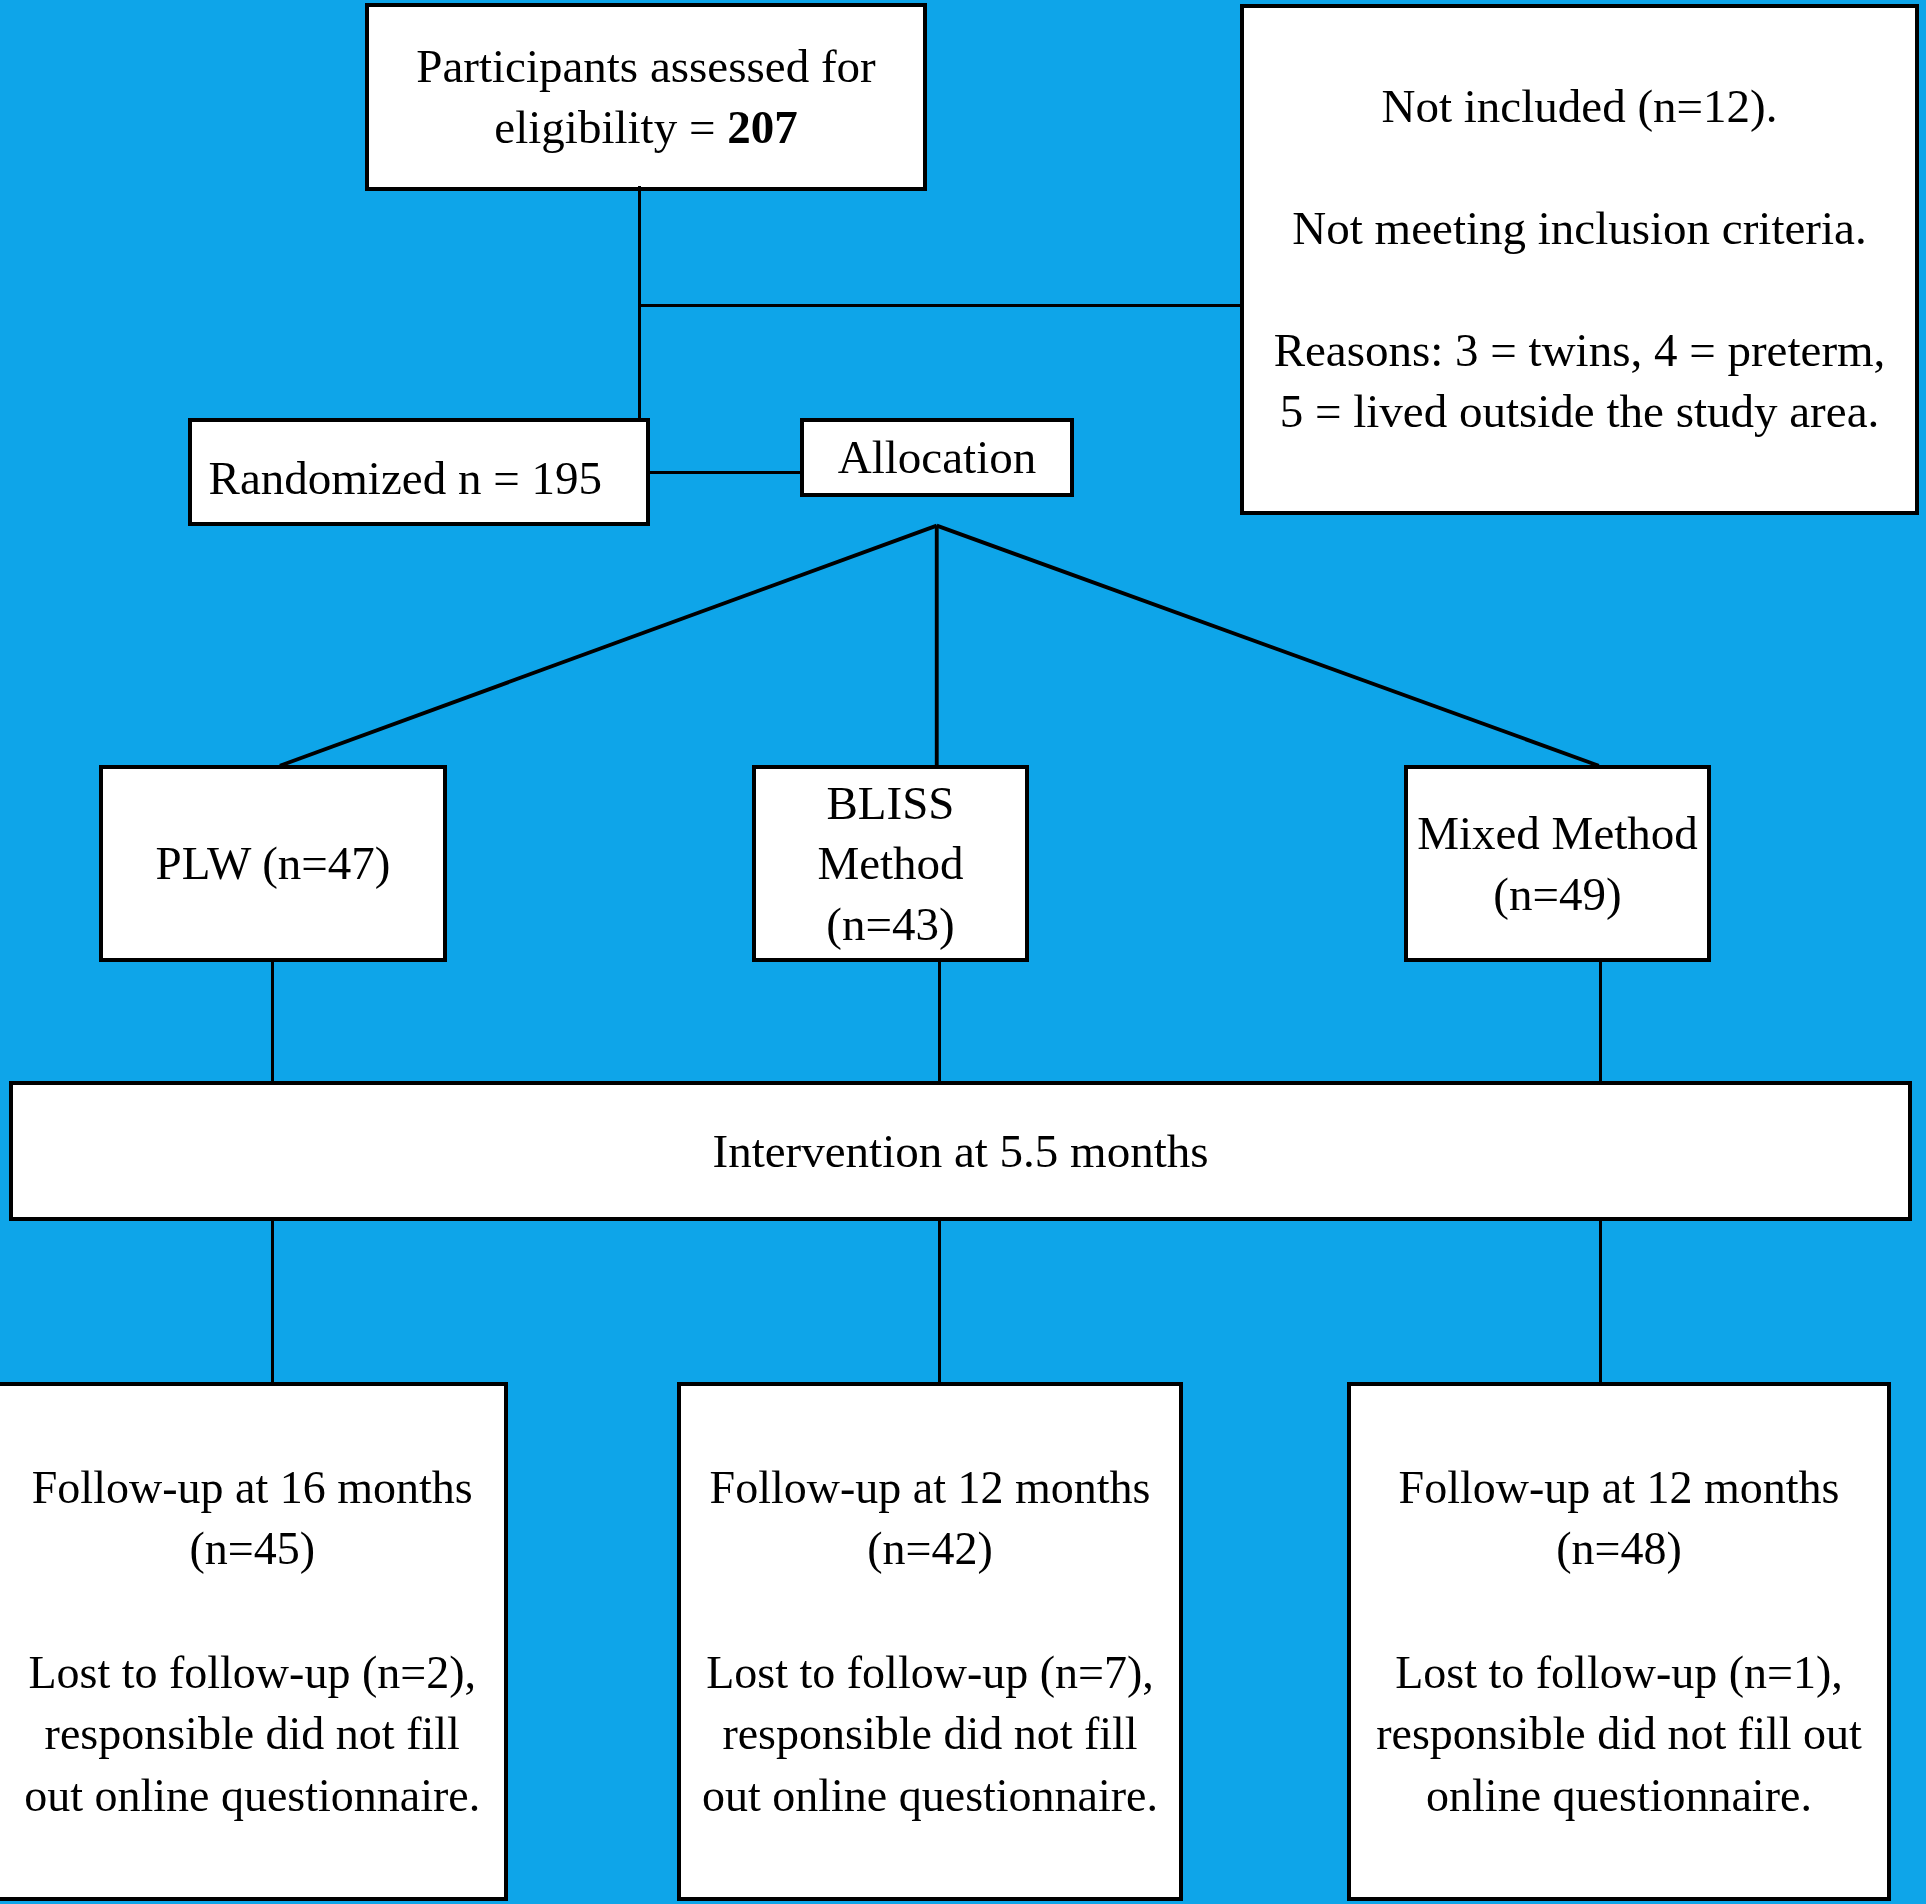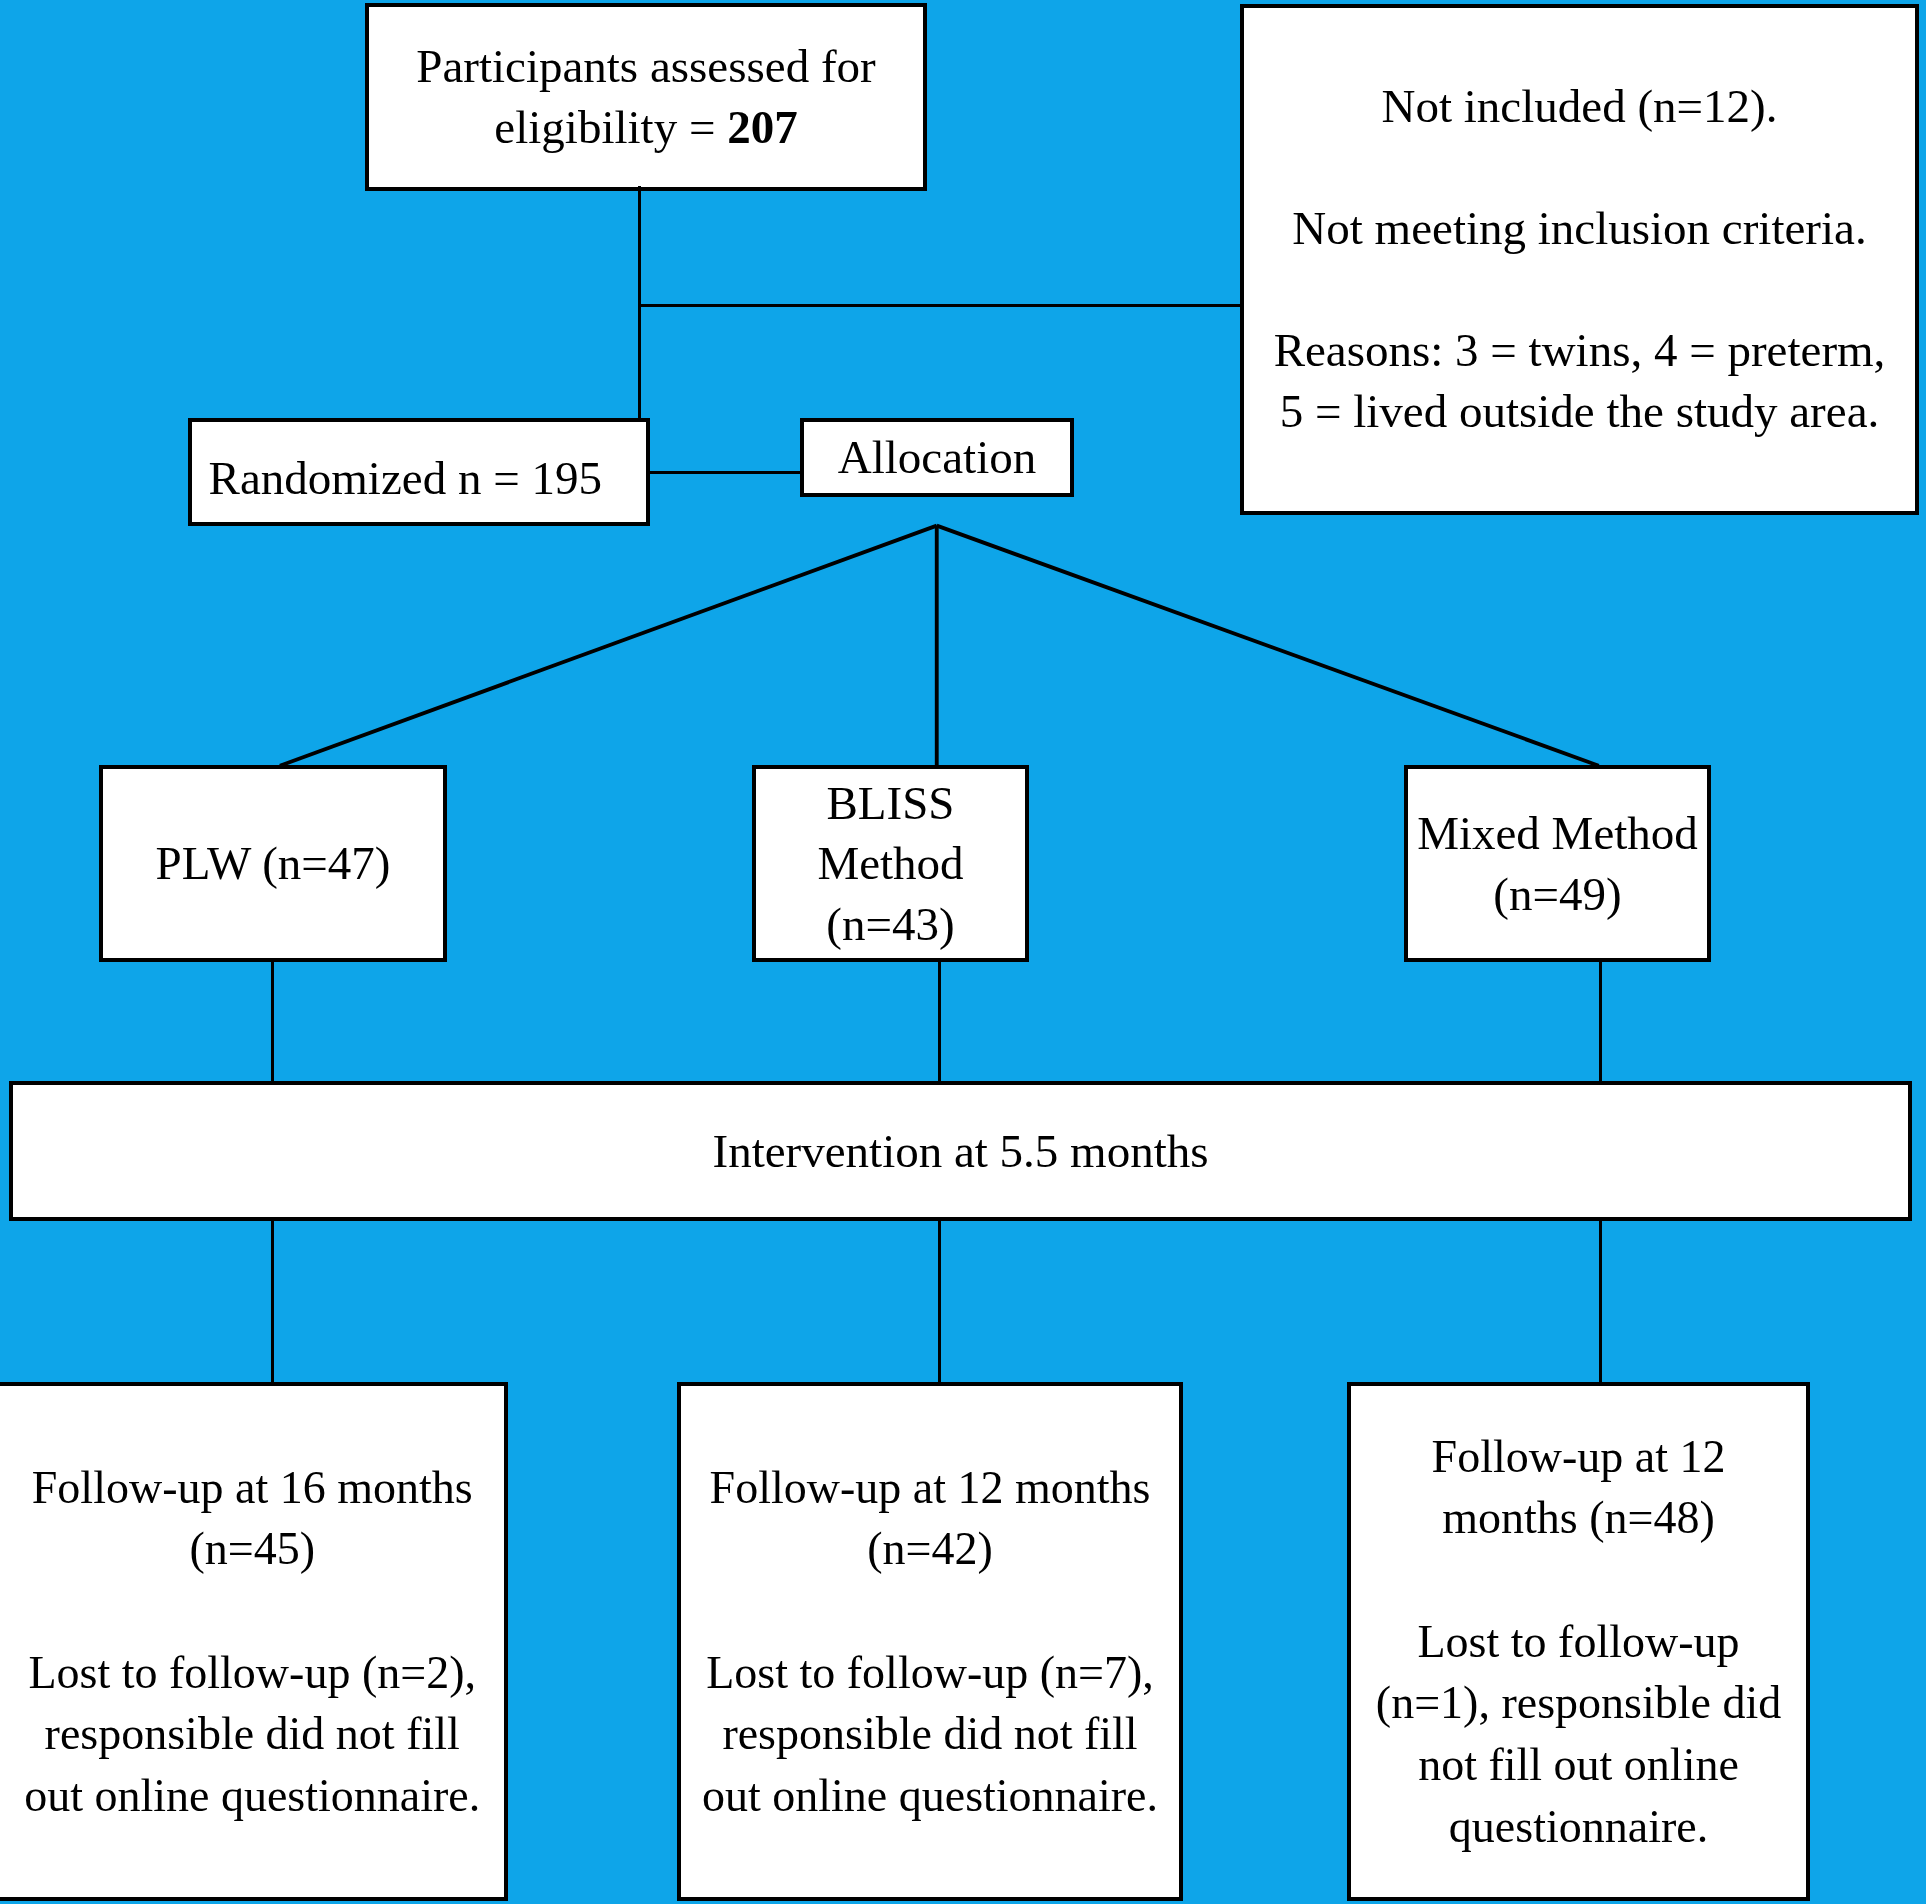--- a/index.html
+++ b/index.html
@@ -104,21 +104,21 @@
   }
 
   #box-follow-2 {
     left: 677px; top: 1382px; width: 506px; height: 519px;
     font-size: 46px;
     padding: 0 16.6px;
     line-height: 1.34;
   }
 
   #box-follow-3 {
-    left: 1347px; top: 1382px; width: 463px; height: 519px;
+    left: 1347px; top: 1382px; width: 544px; height: 519px;
     font-size: 46px;
     padding: 0 16.6px;
     line-height: 1.34;
   }
 
   
   #conn-elig-stem   { left: 638px;  top: 186px;  height: 236px; }
   #conn-elig-branch { left: 638px;  top: 304px;  width: 605px; }
   #conn-rand-alloc  { left: 647px; top: 471px;  width: 156px; }
 

